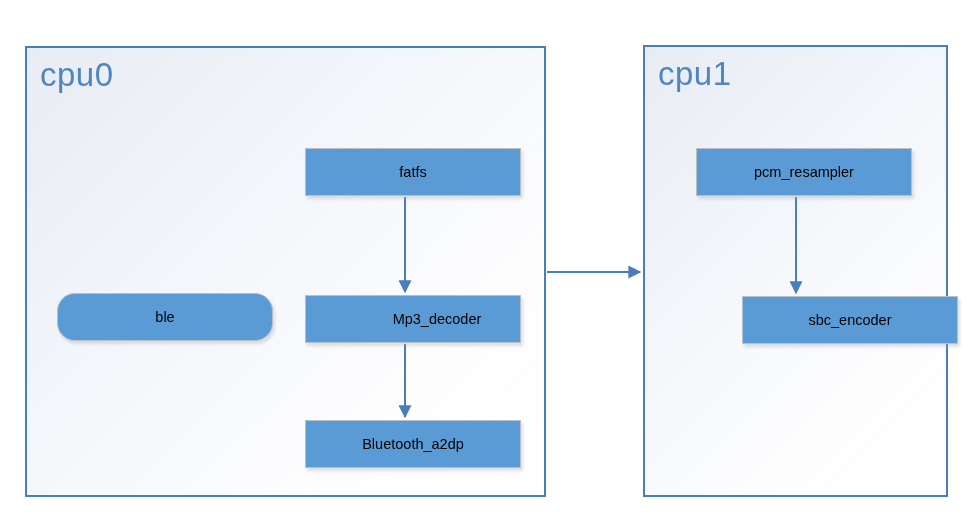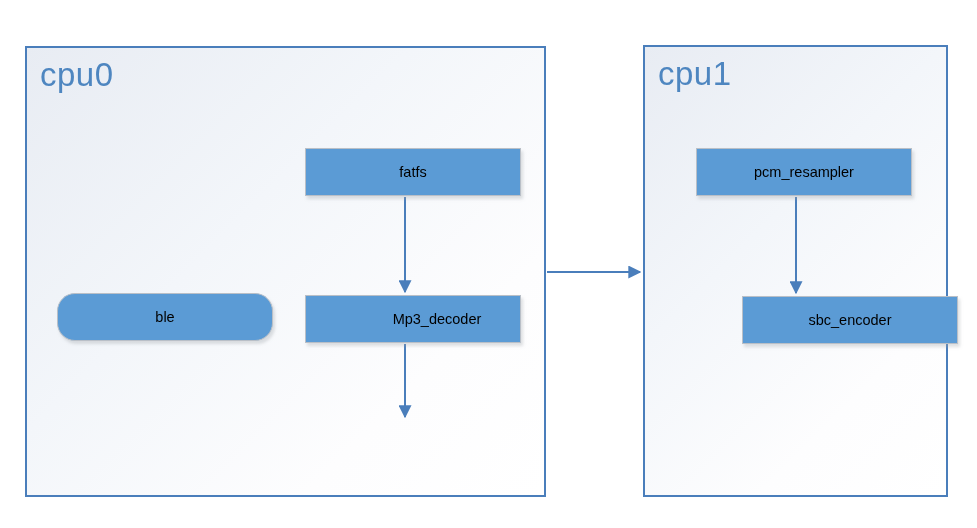--- a/index.html
+++ b/index.html
@@ -82,17 +82,18 @@
     </defs>
     <line x1="405" y1="197" x2="405" y2="292" stroke="#4a7ebb" stroke-width="2" marker-end="url(#arrowhead)"></line>
     <line x1="405" y1="344" x2="405" y2="417" stroke="#4a7ebb" stroke-width="2" marker-end="url(#arrowhead)"></line>
     <line x1="547" y1="272" x2="640" y2="272" stroke="#4a7ebb" stroke-width="2" marker-end="url(#arrowhead)"></line>
     <line x1="796" y1="197" x2="796" y2="293" stroke="#4a7ebb" stroke-width="2" marker-end="url(#arrowhead)"></line>
   </svg>
 
   <div class="node fatfs">fatfs</div>
   <div class="node ble">ble</div>
   <div class="node mp3-decoder">Mp3_decoder</div>
+  <div class="node bluetooth-a2dp">Bluetooth_a2dp</div>
 
   <div class="node pcm-resampler">pcm_resampler</div>
   <div class="node sbc-encoder">sbc_encoder</div>
 
 </div>
 
 </body></html>

